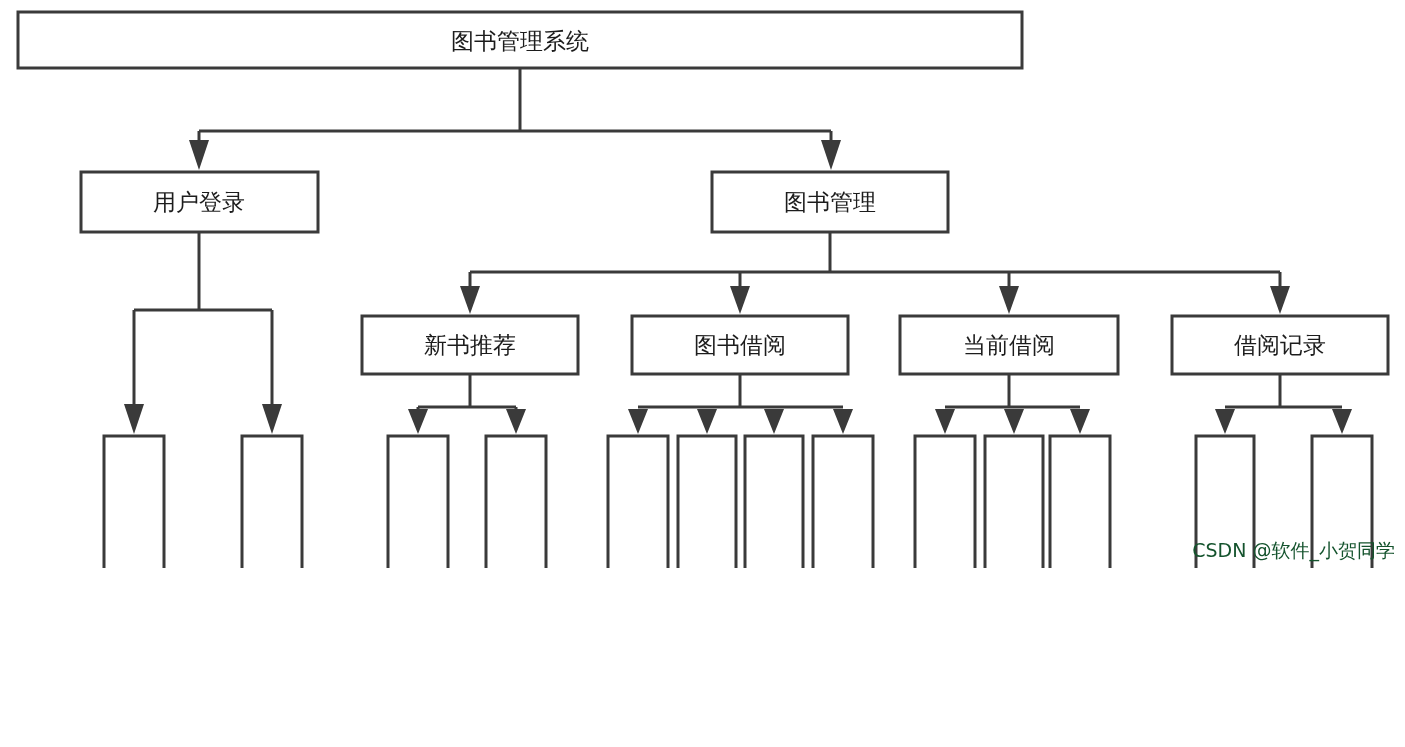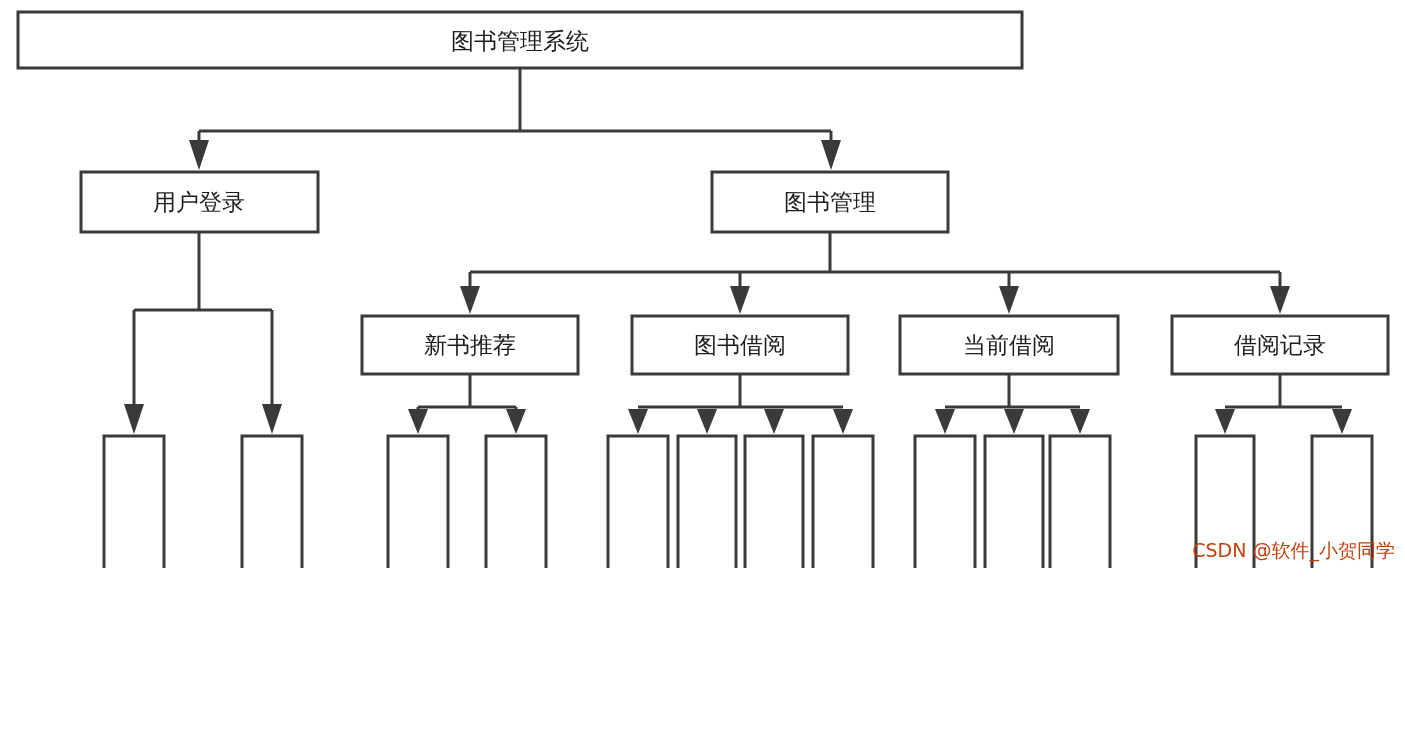--- a/index.html
+++ b/index.html
@@ -64,21 +64,21 @@
   }
   .leaf-label.centered {
     align-items: center;
   }
   .watermark {
     position: absolute;
     right: 10px;
     bottom: 4px;
     font-family: "DejaVu Sans", "Liberation Sans", sans-serif;
     font-size: 19px;
-    color: #c2410c;
+    color: #14532d;
     white-space: nowrap;
     pointer-events: none;
   }
 </style>
 </head>
 <body>
 
 <div id="diagram-root">
 
   <svg class="flow" viewBox="0 0 1405 747">

